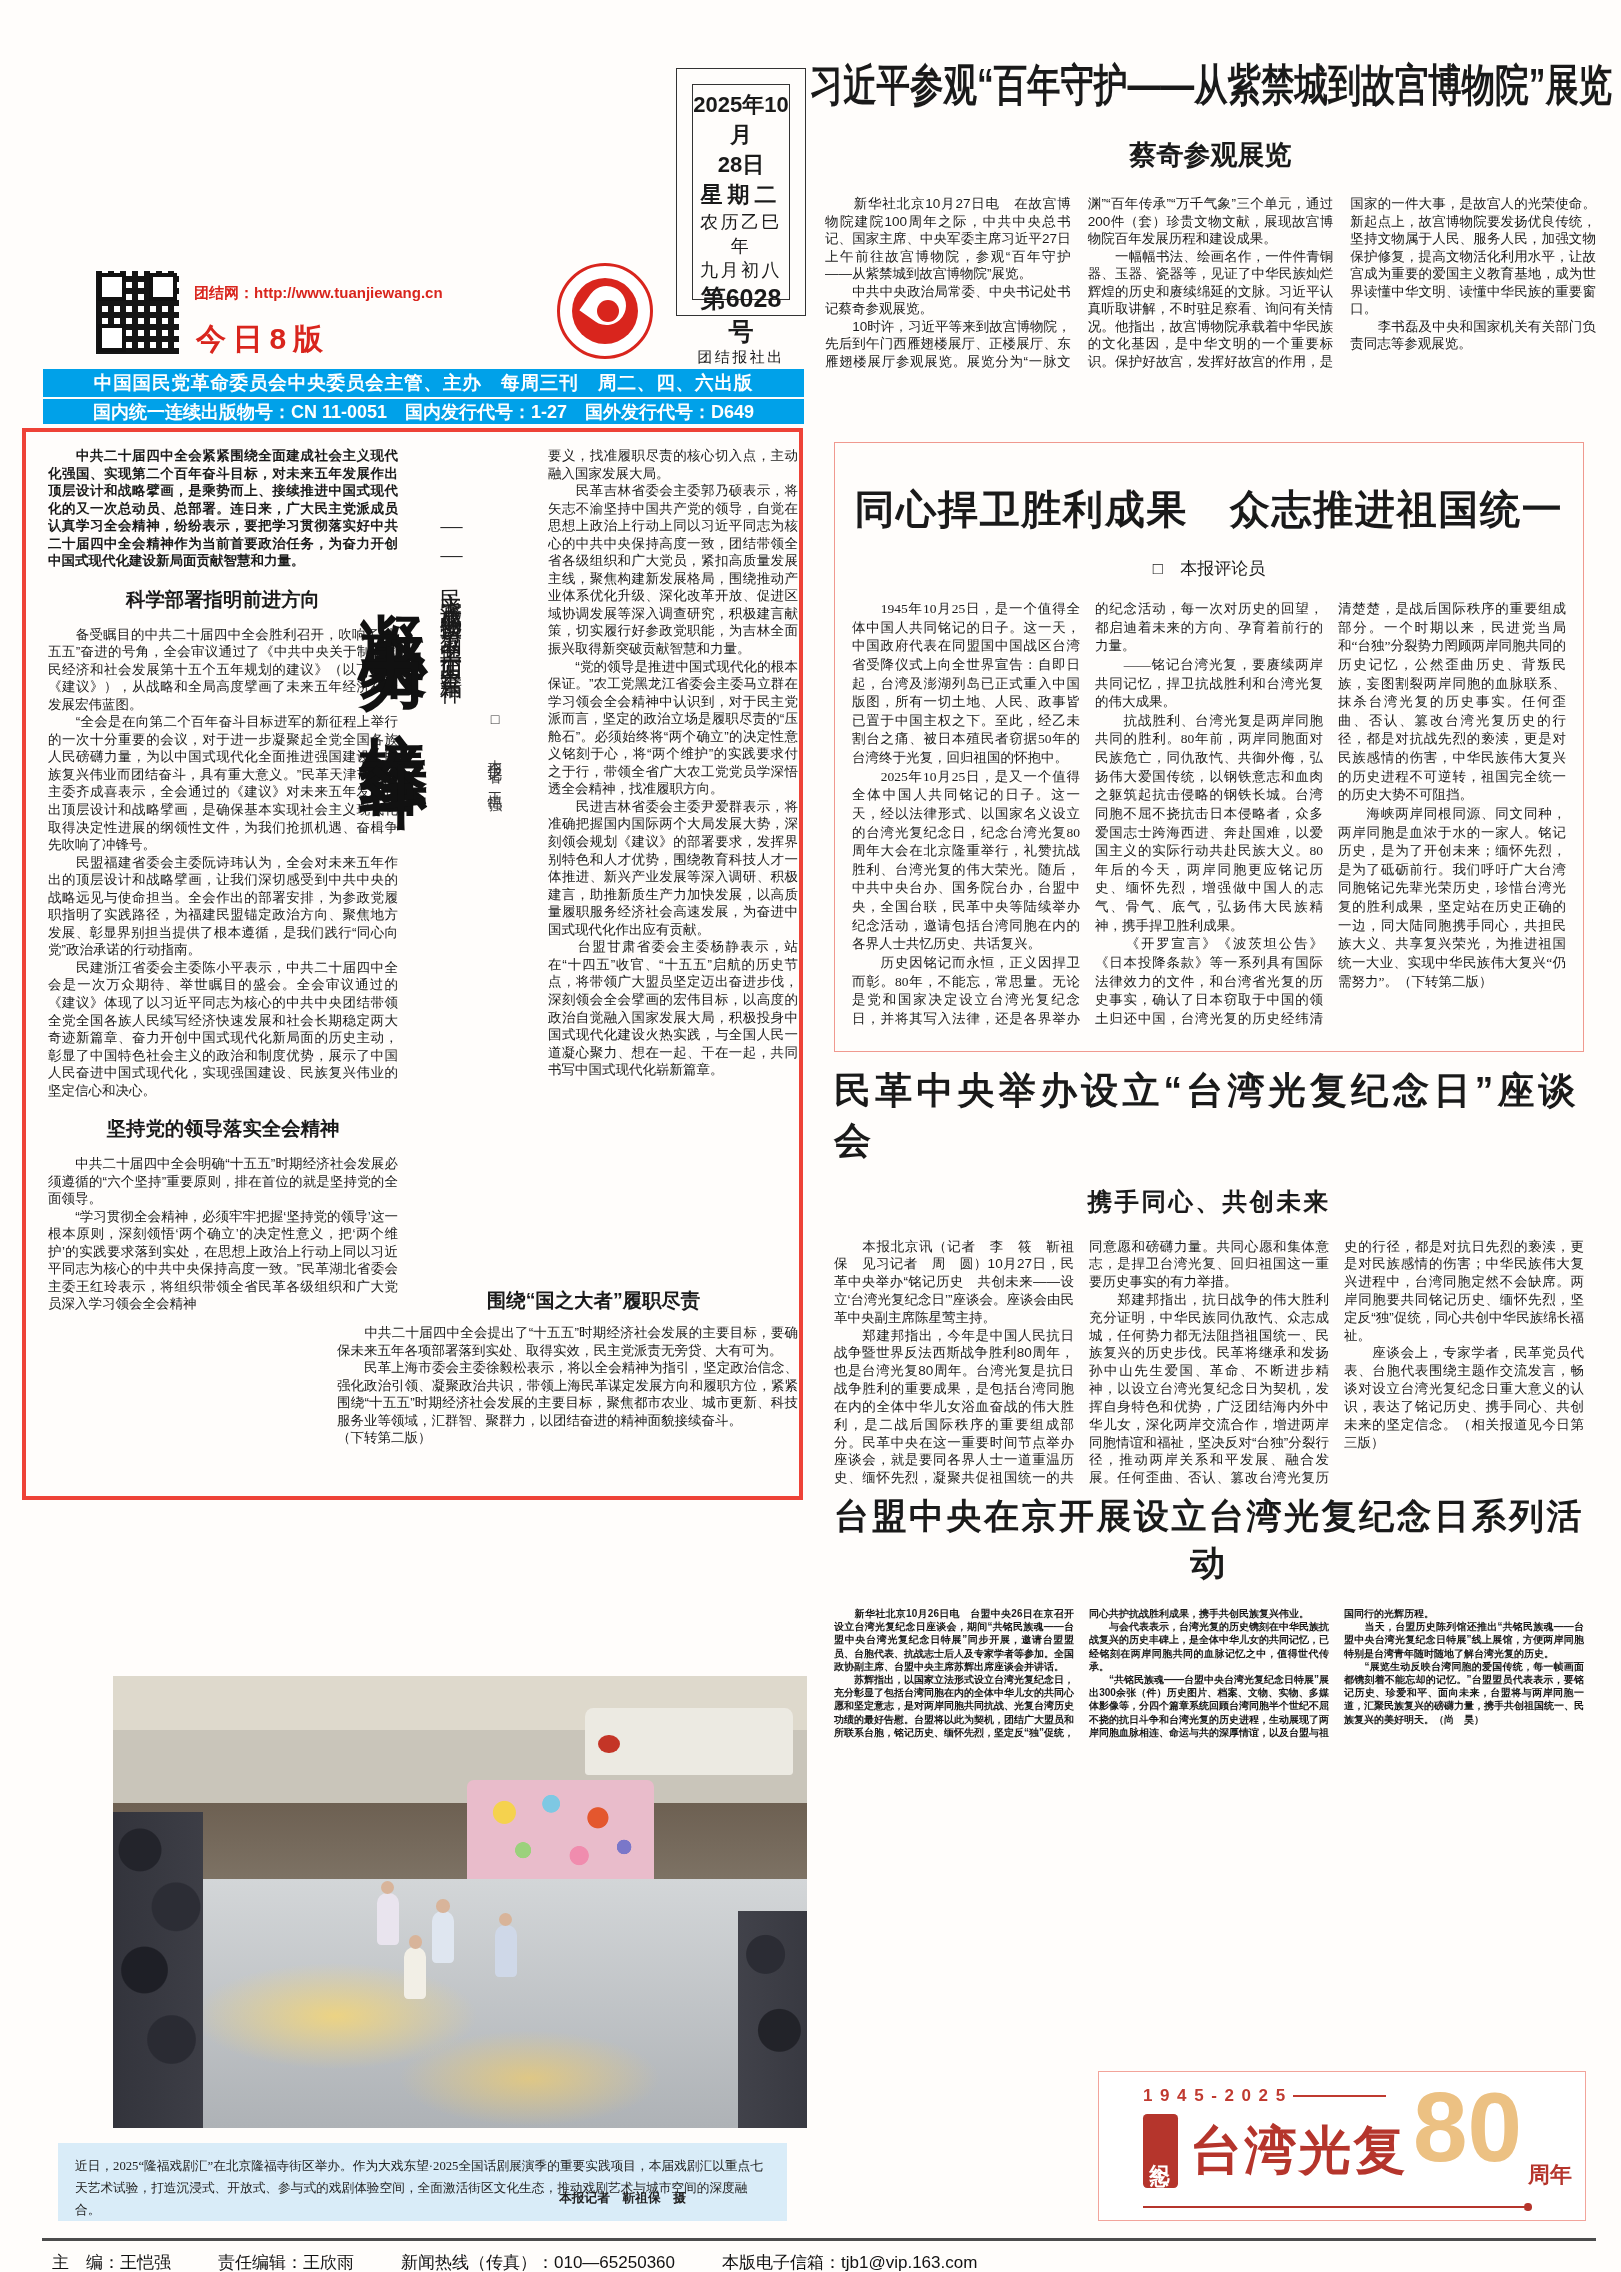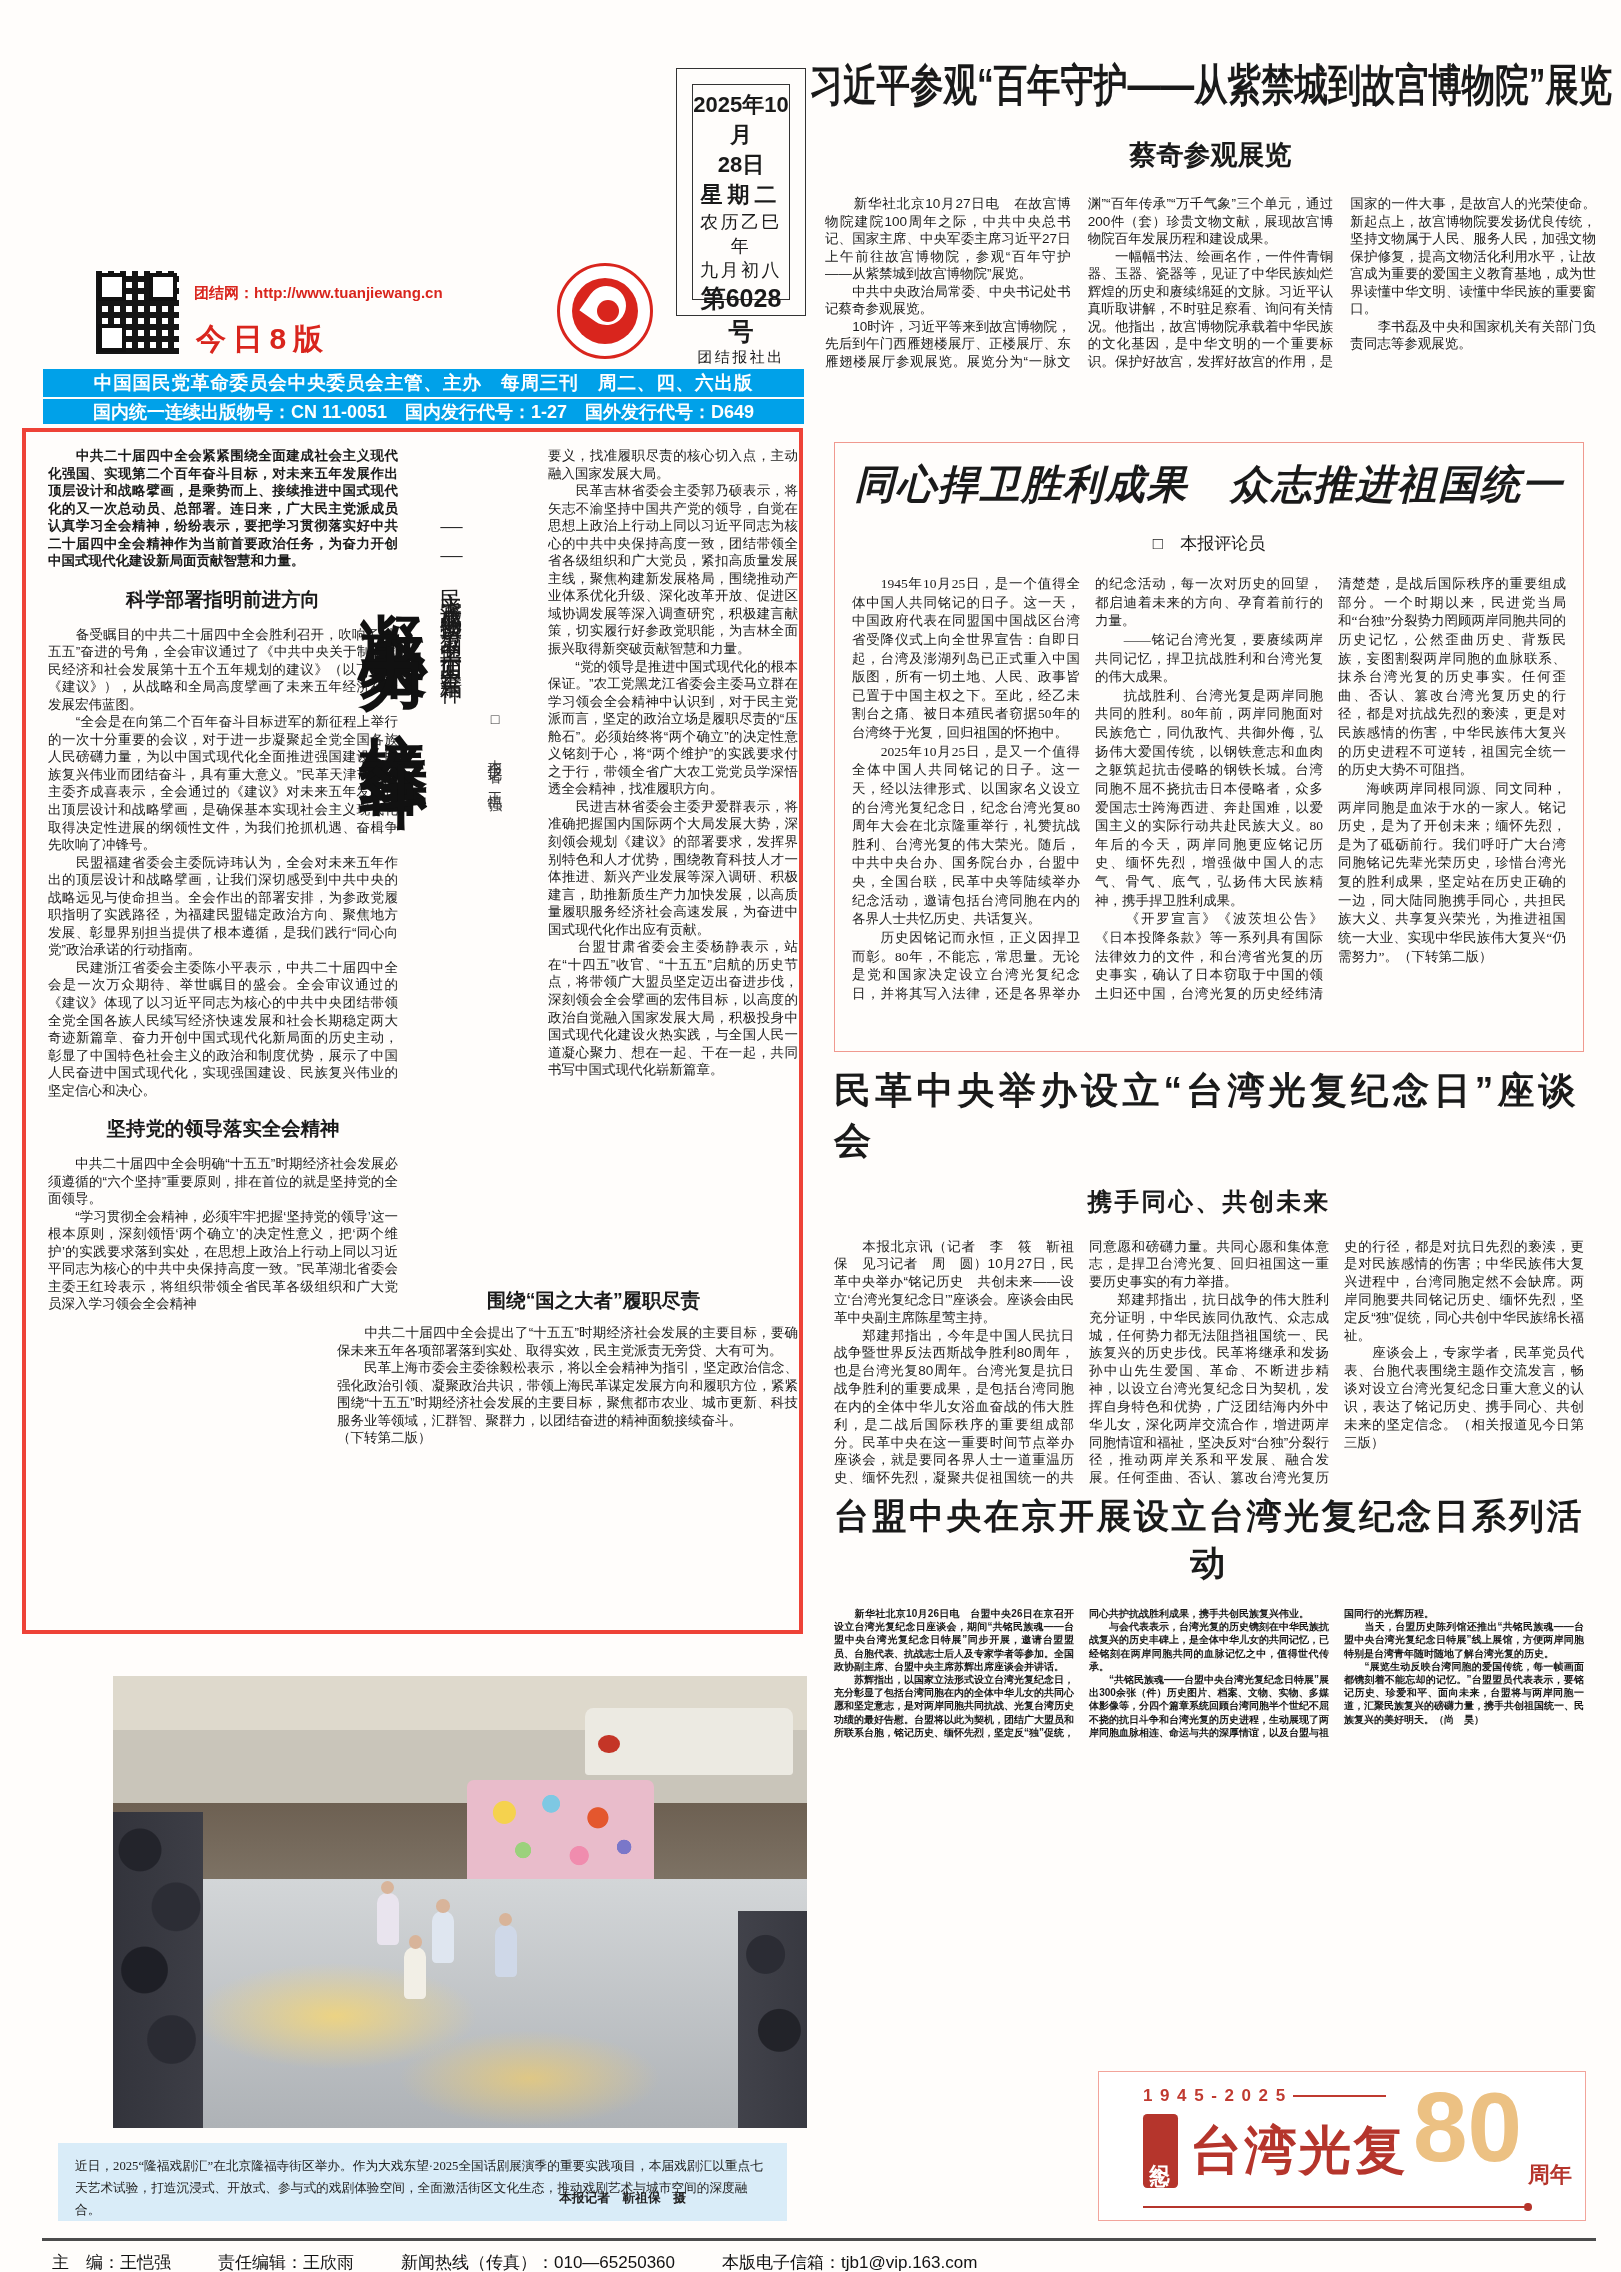--- a/index.html
+++ b/index.html
@@ -40,21 +40,21 @@
 
   
   .top-article{left:825px;top:56px;width:771px;}
   .ta-headline{display:flex;justify-content:center;}
   .ta-headline span{font-size:44px;font-weight:900;white-space:nowrap;transform:scaleX(0.76);
         transform-origin:center;letter-spacing:0px;}
   .ta-sub{text-align:center;font-size:27px;font-weight:bold;margin-top:22px;}
   .ta-cols{margin-top:22px;column-count:3;column-gap:17px;font-size:13.5px;line-height:1.3;height:204px;overflow:hidden;}
 
   
-  .feature-box{left:22px;top:428px;width:781px;height:1206px;border:4.2px solid #ee4237;box-sizing:border-box;background:#fffdfb;}
+  .feature-box{left:22px;top:428px;width:781px;height:1072px;border:4.2px solid #ee4237;box-sizing:border-box;background:#fffdfb;}
   .f-col1{left:22px;top:15px;width:350px;height:1066px;font-size:13.5px;line-height:1.3;overflow:hidden;}
   .f-intro{font-weight:bold;}
   .f-h3{text-align:center;font-size:19.4px;font-weight:bold;margin:17px 0 13.5px;}
   .f-vtitle{left:323px;top:127px;height:743px;writing-mode:vertical-rl;text-orientation:upright;
         font-size:68px;font-weight:900;letter-spacing:10px;font-family:"Liberation Serif",serif;color:#111;}
   .f-vsub{left:410px;top:81px;height:811px;writing-mode:vertical-rl;text-orientation:upright;
         font-size:22px;letter-spacing:4.2px;font-family:"Liberation Serif",serif;}
   .f-vby{left:459px;top:279px;height:270px;writing-mode:vertical-rl;text-orientation:upright;
         font-size:14.4px;letter-spacing:3.4px;color:#333;font-family:"Liberation Serif",serif;}
   .f-col3{left:522px;top:15px;width:250px;height:834px;font-size:13.5px;line-height:1.3;overflow:hidden;}
@@ -65,22 +65,22 @@
   .fb-line{position:absolute;left:331px;top:20px;width:73px;height:3.4px;background:#c49d62;}
   .fb-dot{position:absolute;left:319px;top:16px;width:12px;height:12px;border-radius:50%;background:#c49d62;}
   .fb-tag{position:absolute;left:17px;top:1.7px;width:304px;height:39px;background:#c49d62;color:#fff;
         font-size:25px;font-weight:bold;letter-spacing:8.4px;display:flex;align-items:center;justify-content:center;
         border-radius:8.4px 22px 8.4px 22px;}
   .fb-title{position:absolute;left:0px;top:44px;width:515px;text-align:center;font-size:44px;font-weight:900;
         color:#d9251d;font-family:"Liberation Serif",serif;letter-spacing:1.7px;}
 
   
   .editorial-box{left:834px;top:442px;width:750px;height:610px;border:0.8px solid #f0998f;box-sizing:border-box;}
-  .ed-headline{text-align:center;margin-top:14px;font-size:40px;font-weight:900;letter-spacing:1.7px;
-        font-family:"Liberation Serif",serif;font-style:italic;}
+  .ed-headline{text-align:center;margin-top:39px;font-size:40px;font-weight:900;letter-spacing:1.7px;
+        font-family:"Liberation Serif",serif;}
   .ed-byline{text-align:center;margin-top:20px;font-size:17px;font-family:"Liberation Serif",serif;}
   .ed-cols{margin:20px 17px 0;column-count:3;column-gap:15px;font-size:13.5px;line-height:1.38;height:456px;
         overflow:hidden;font-family:"Liberation Serif","DejaVu Serif",serif;}
 
   
   .minge{left:834px;top:1066px;width:750px;}
   .mg-headline{text-align:left;font-size:37px;font-weight:900;letter-spacing:4.2px;}
   .mg-sub{text-align:center;font-size:24.5px;font-weight:bold;margin-top:18.6px;font-family:"Liberation Serif",serif;letter-spacing:2.5px;}
   .mg-cols{margin-top:20px;column-count:3;column-gap:15px;font-size:13.5px;line-height:1.32;height:269px;overflow:hidden;}
   .taimeng{left:834px;top:1493px;width:750px;}

